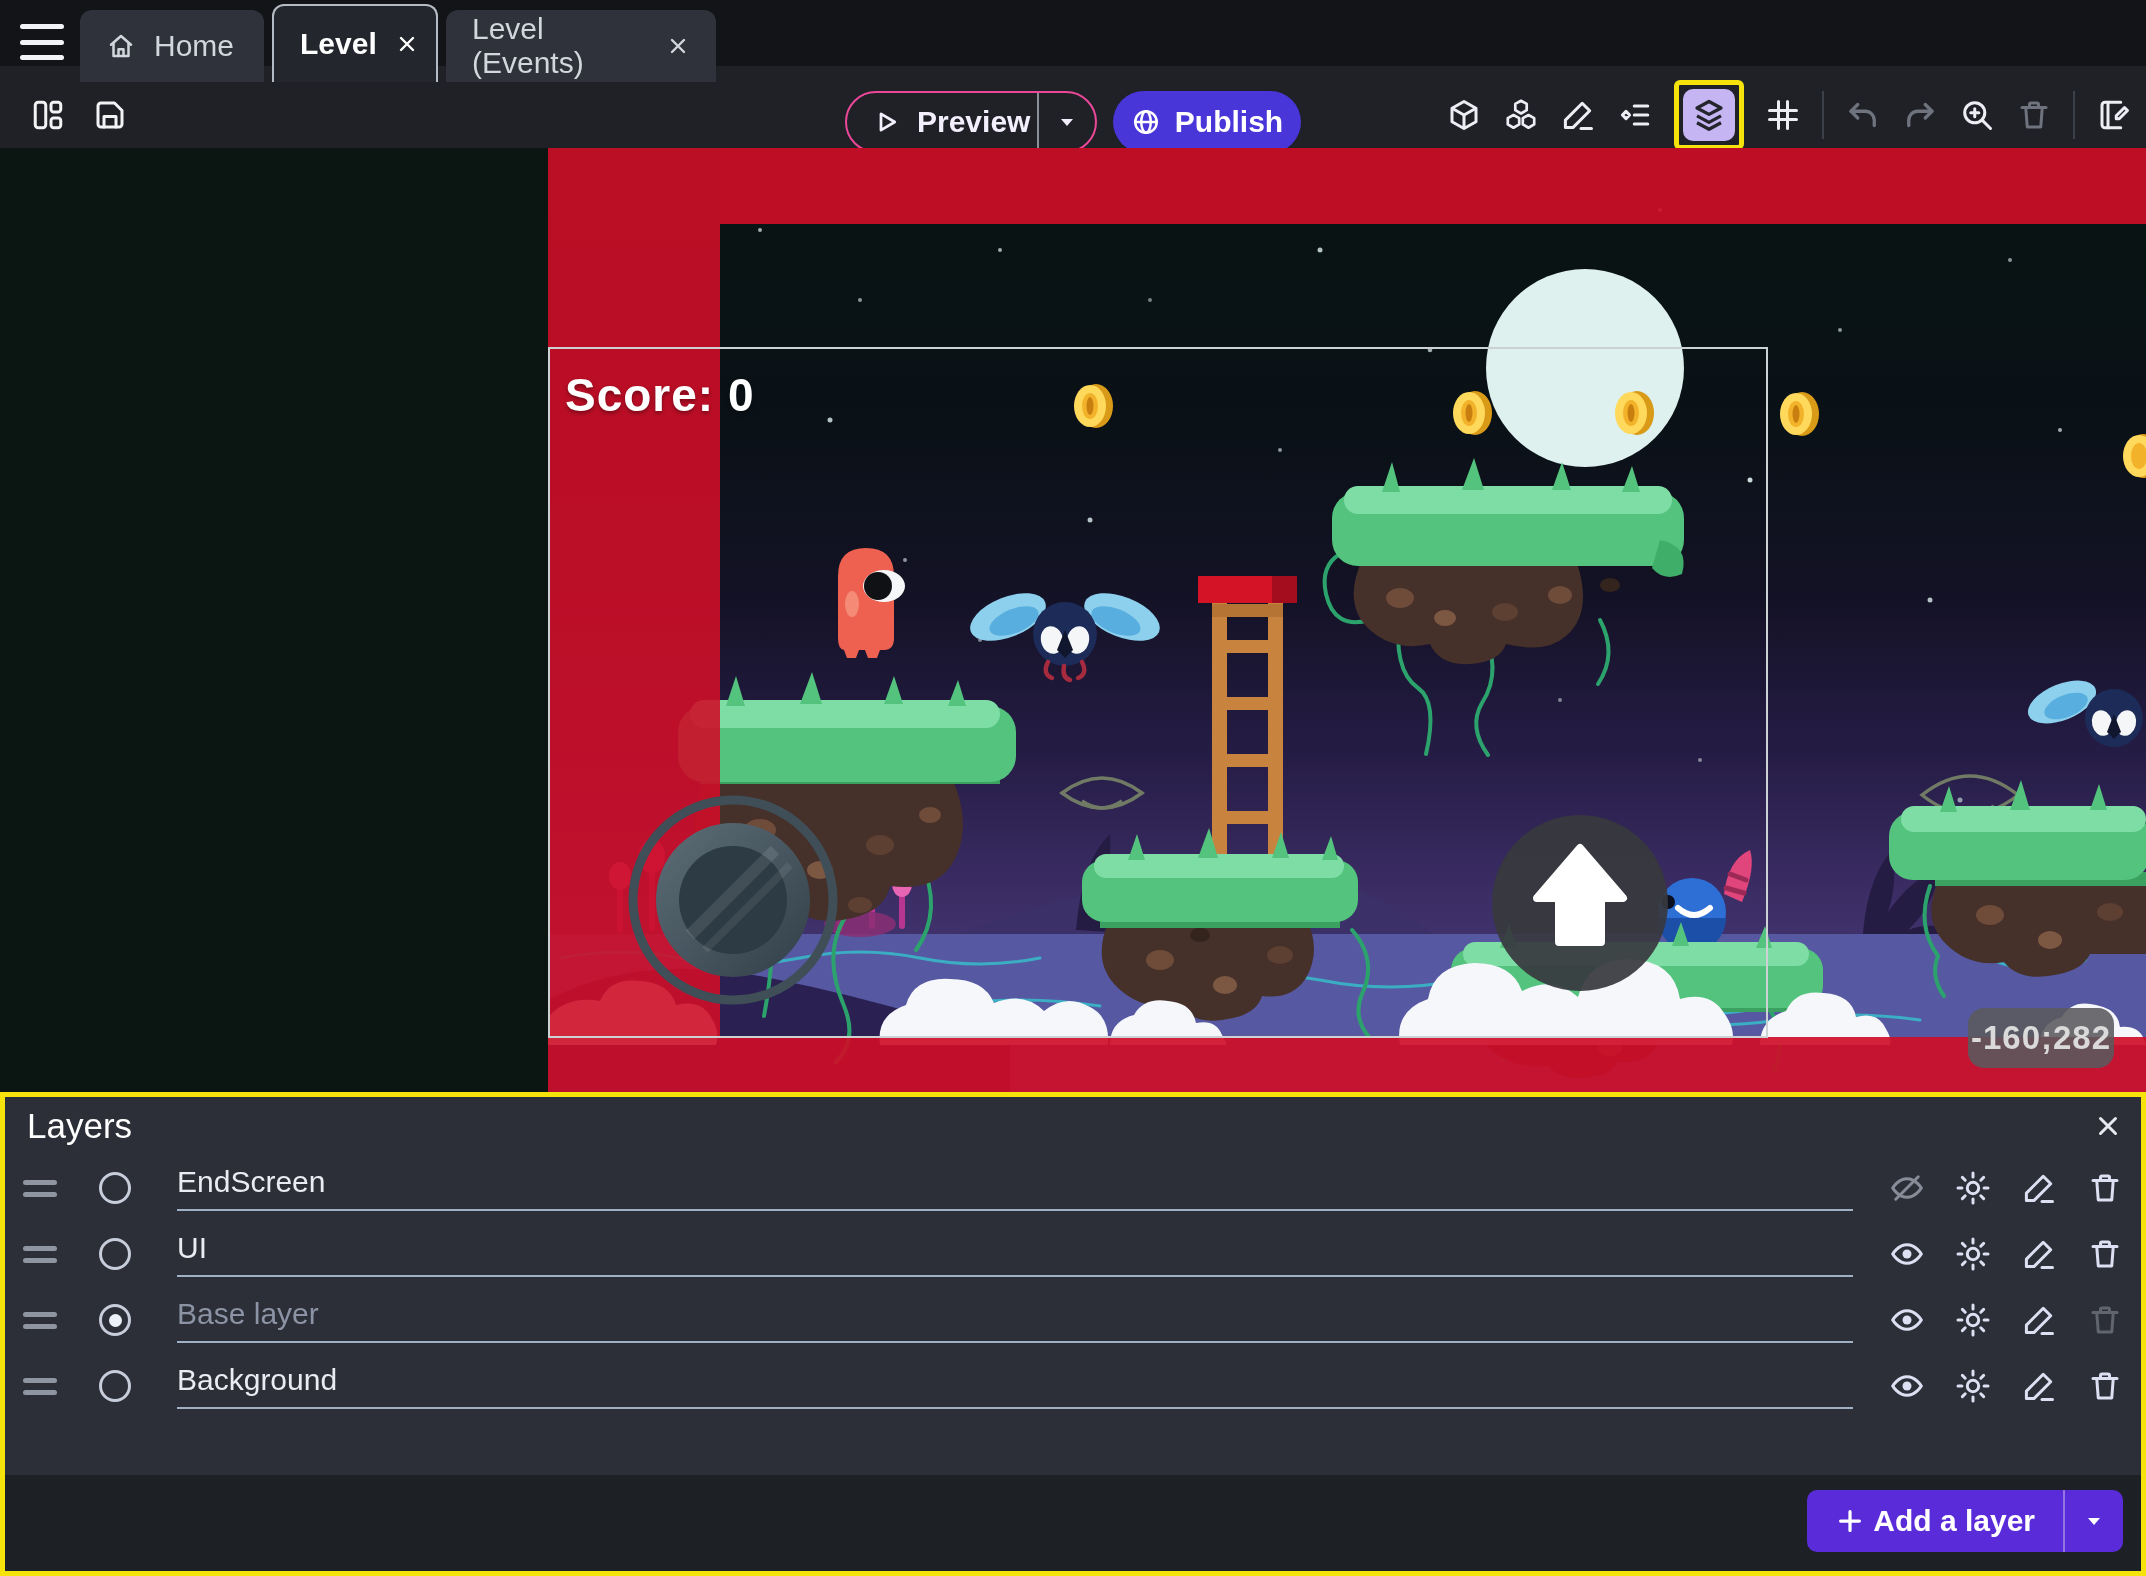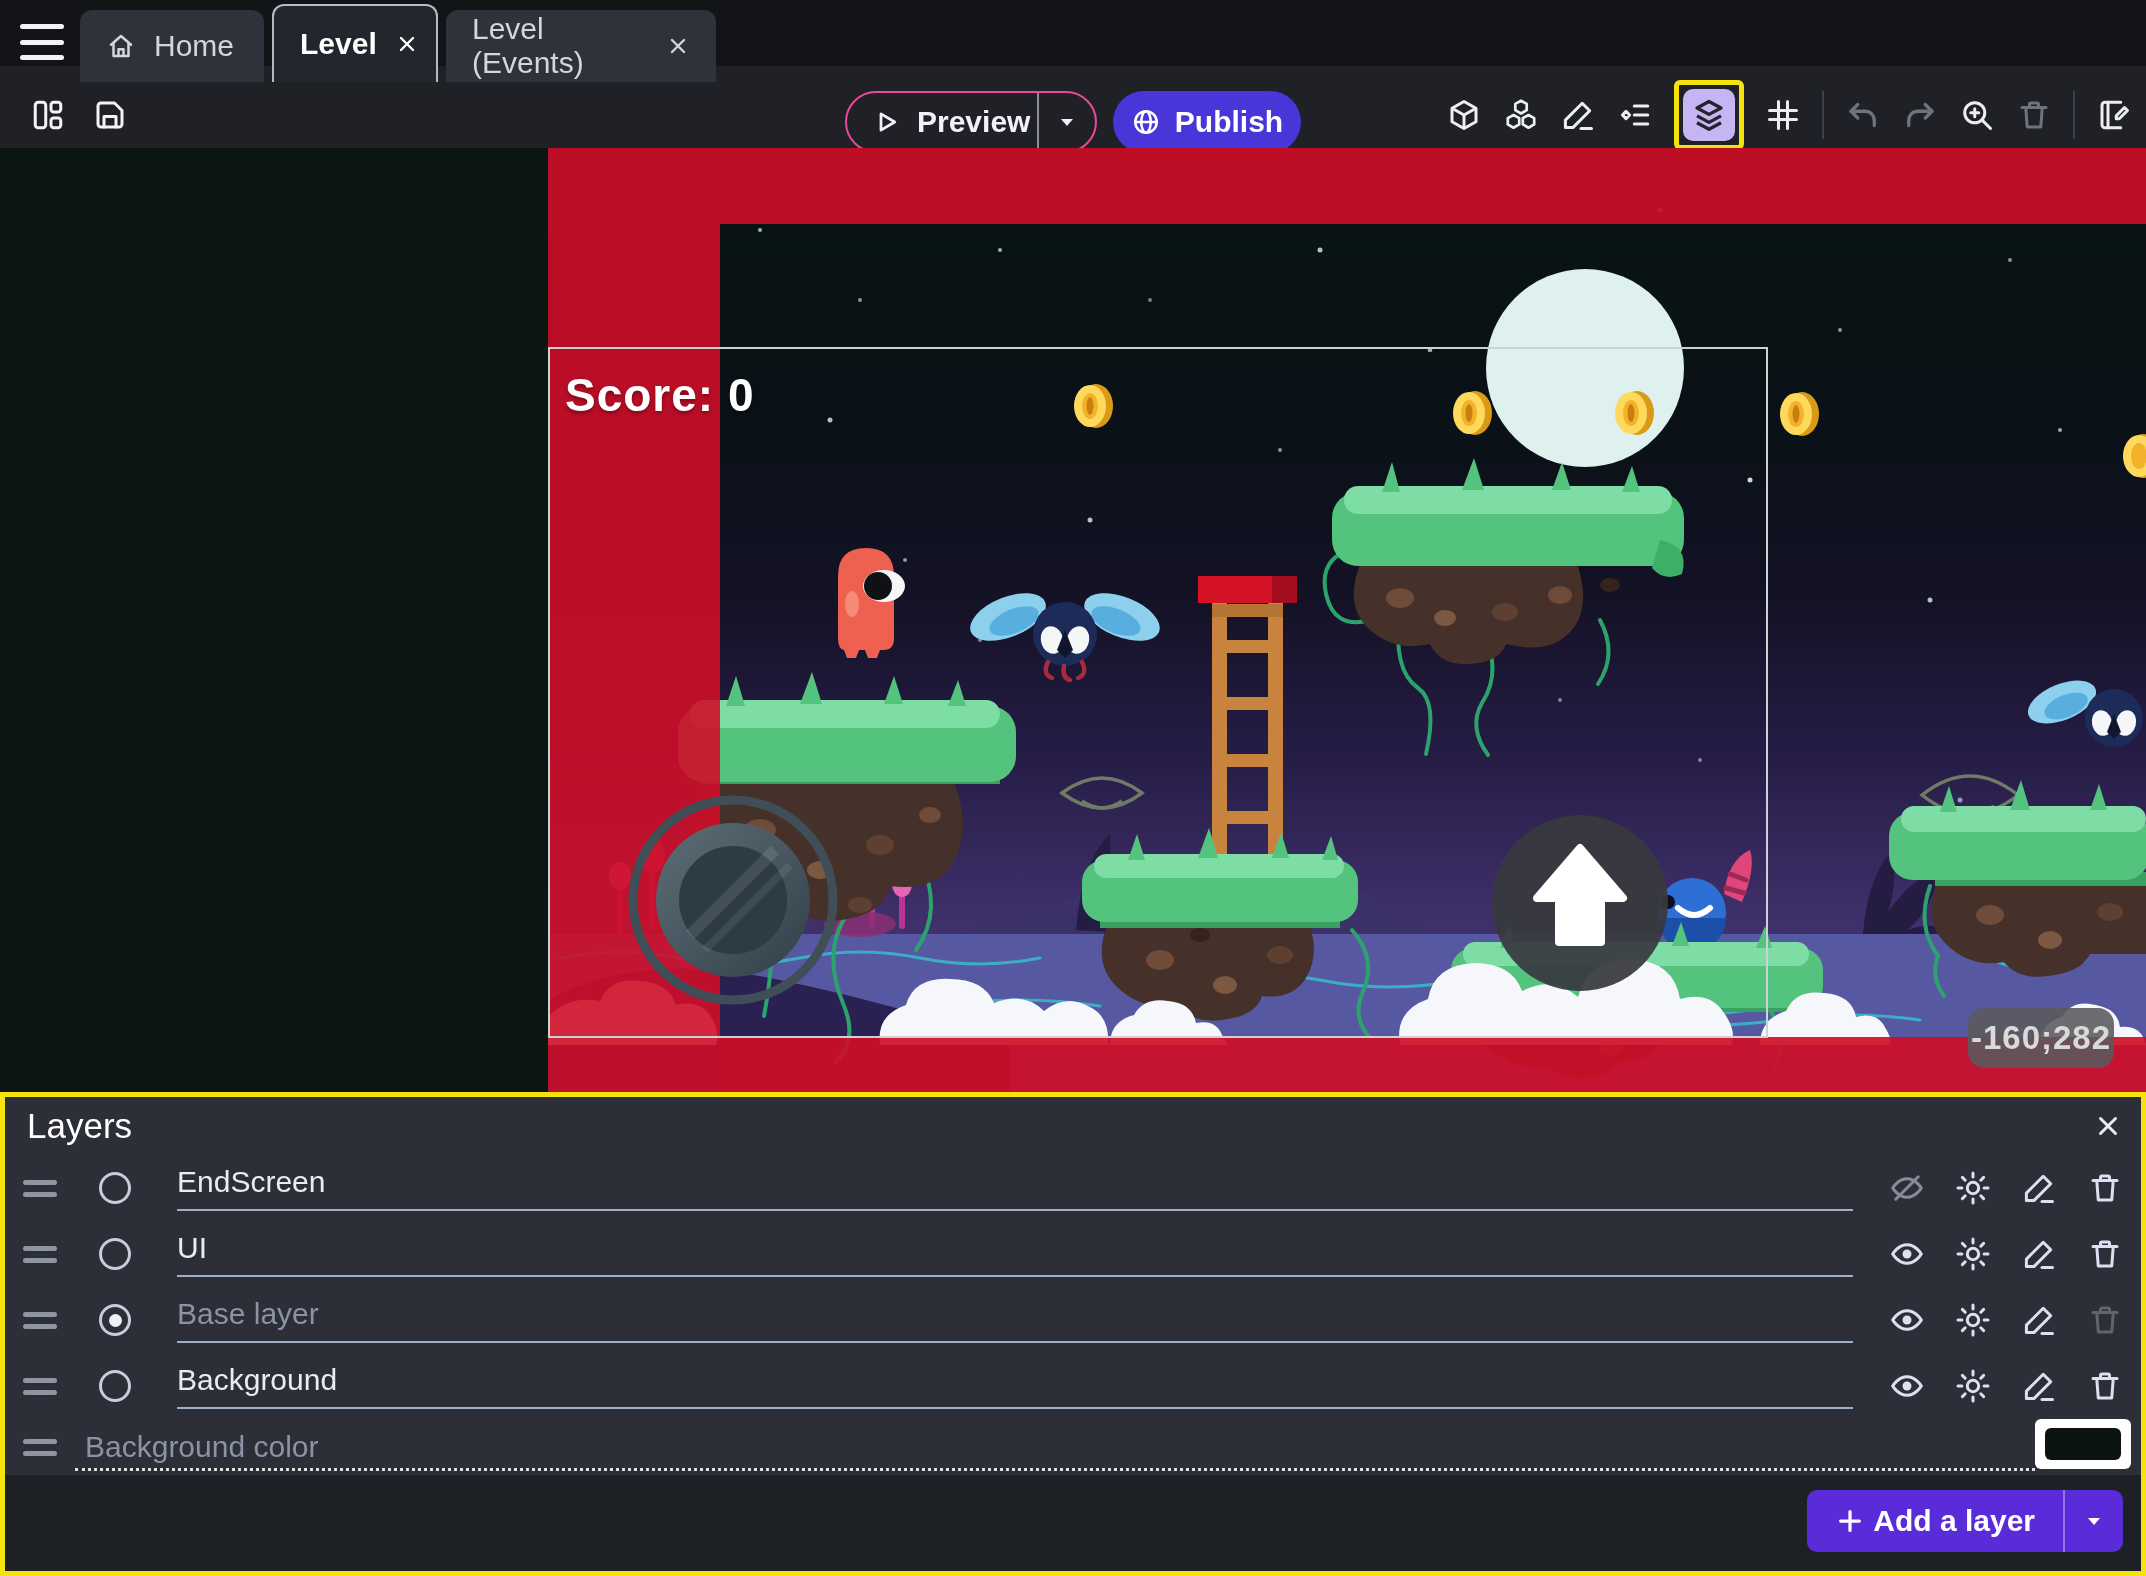--- a/index.html
+++ b/index.html
@@ -681,30 +681,20 @@
           </svg>
         <svg class="ic">
             <use href="#i-pencil"></use>
           </svg>
         <svg class="ic">
             <use href="#i-trash"></use>
           </svg>
       </div>
     </div>
 
-    <div class="bgrow">
-      <div class="handle">
-          <i></i>
-          <i></i>
-        </div>
-      <span class="label">Background color</span>
-      <div class="swatch">
-          <i></i>
-        </div>
-    </div>
 
     <div class="panel-foot">
       <div class="btn-add">
         <div class="main">
           <svg class="ic sm">
               <use href="#i-plus"></use>
             </svg>
           <span>Add a layer</span>
         </div>
         <div class="sep"></div>

